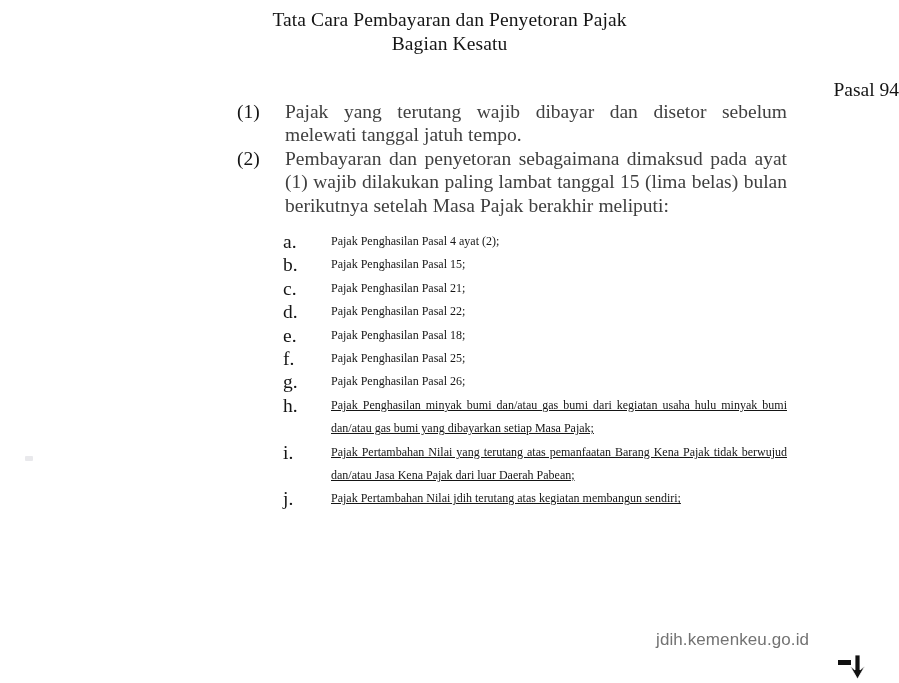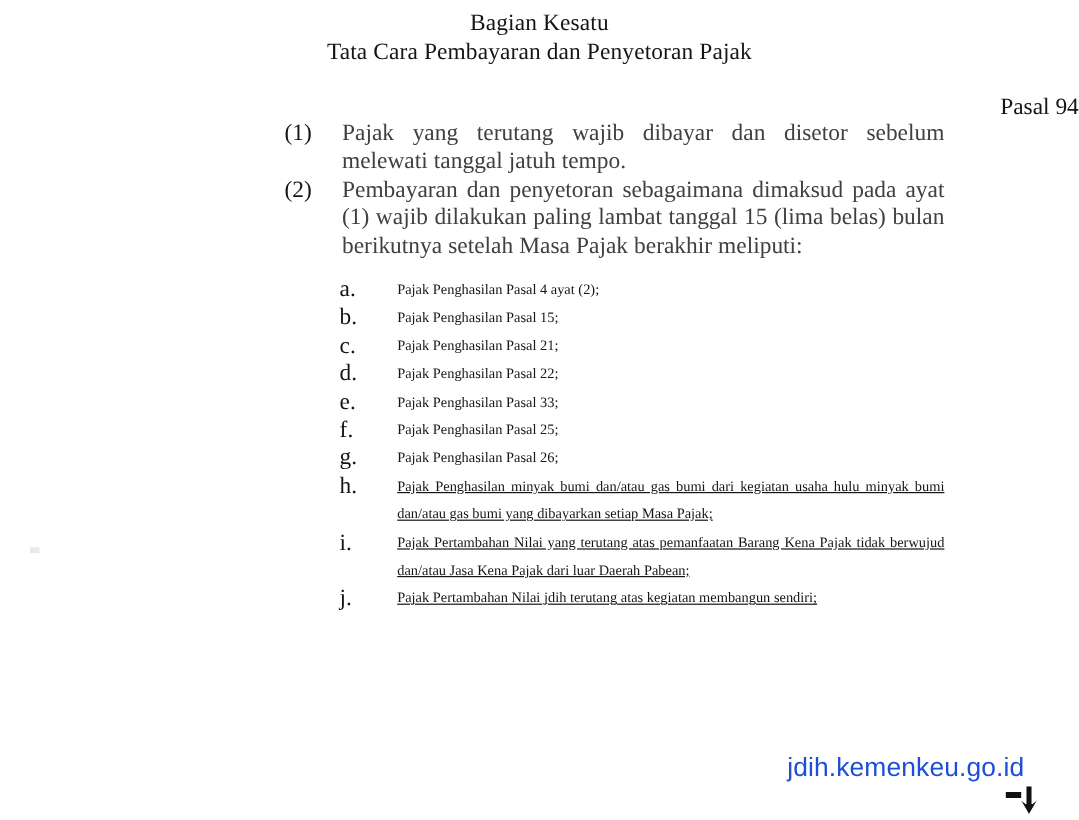--- a/index.html
+++ b/index.html
@@ -111,23 +111,23 @@
     text-align-last: left;
     text-decoration: underline;
   }
 
   
   .watermark {
     position: absolute;
     left: 656px;
     top: 630px;
     font-family: "Liberation Sans", "DejaVu Sans", sans-serif;
-    font-size: 22px;
+    font-size: 17px;
     line-height: 20px;
-    color: #1d4ed8;
+    color: #737373;
     letter-spacing: 0.1px;
     white-space: nowrap;
   }
 
   
   .cursor-artifact {
     position: absolute;
     left: 838px;
     top: 655px;
     width: 30px;
@@ -144,22 +144,22 @@
     background: #e9e9ec;
     border-radius: 1px;
   }
 </style>
 </head>
 <body>
 
 <div class="page">
 
   <div class="heading-block">
+    <div class="heading-line">Tata Cara Pembayaran dan Penyetoran Pajak</div>
     <div class="heading-line">Bagian Kesatu</div>
-    <div class="heading-line">Tata Cara Pembayaran dan Penyetoran Pajak</div>
   </div>
 
   <div class="pasal-heading">Pasal 94</div>
 
   <div class="body-list">
 
     <div class="num-item">
       <span class="num-marker">(1)</span>
       <div class="num-text">Pajak yang terutang wajib dibayar dan disetor sebelum melewati tanggal jatuh tempo.</div>
     </div>
@@ -188,21 +188,21 @@
       <div class="letter-text">Pajak Penghasilan Pasal 21;</div>
     </div>
 
     <div class="letter-item">
       <span class="letter-marker">d.</span>
       <div class="letter-text">Pajak Penghasilan Pasal 22;</div>
     </div>
 
     <div class="letter-item">
       <span class="letter-marker">e.</span>
-      <div class="letter-text">Pajak Penghasilan Pasal 33;</div>
+      <div class="letter-text">Pajak Penghasilan Pasal 18;</div>
     </div>
 
     <div class="letter-item">
       <span class="letter-marker">f.</span>
       <div class="letter-text">Pajak Penghasilan Pasal 25;</div>
     </div>
 
     <div class="letter-item">
       <span class="letter-marker">g.</span>
       <div class="letter-text">Pajak Penghasilan Pasal 26;</div>

